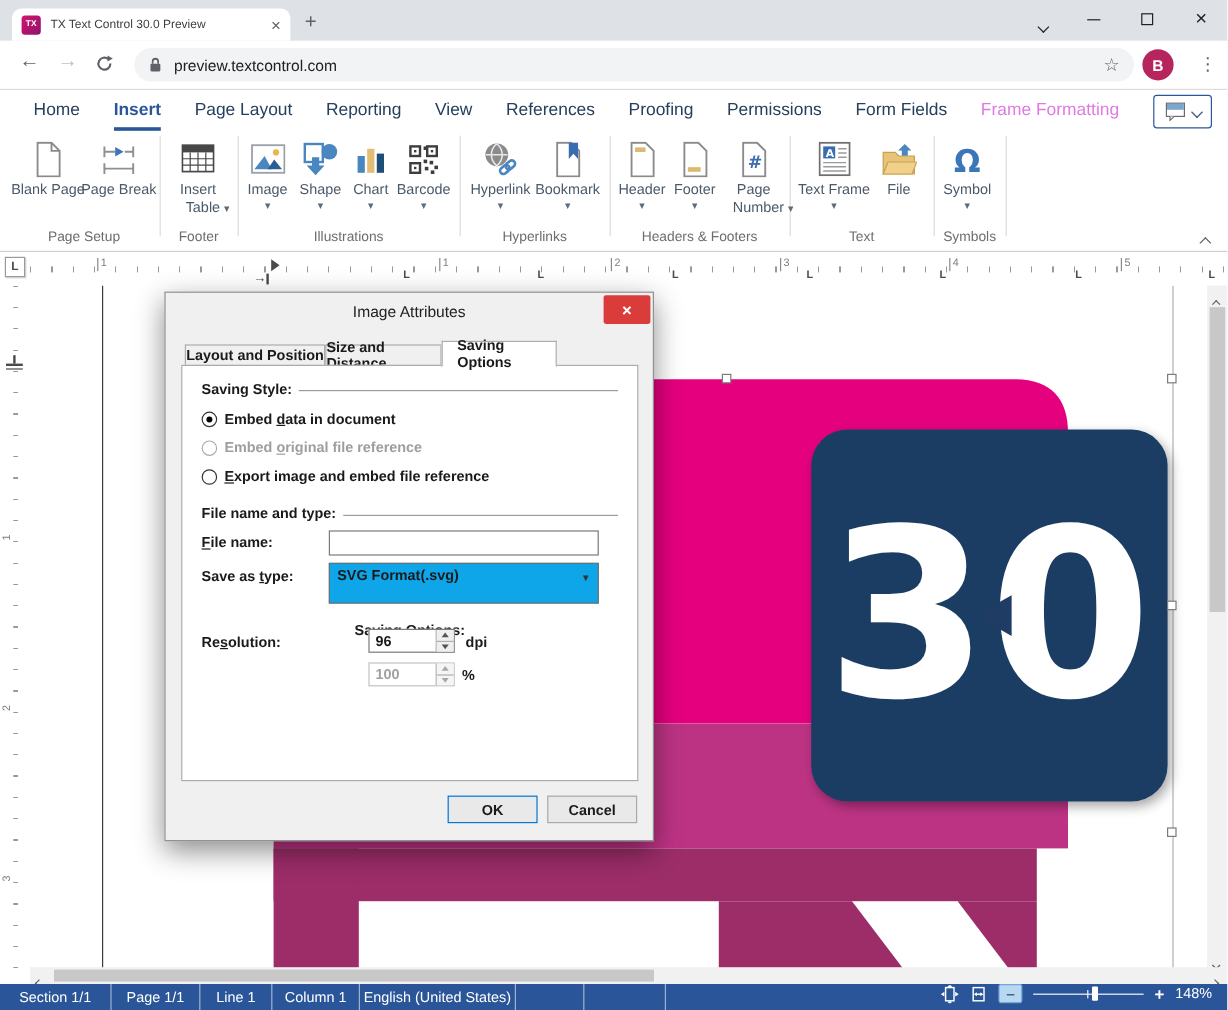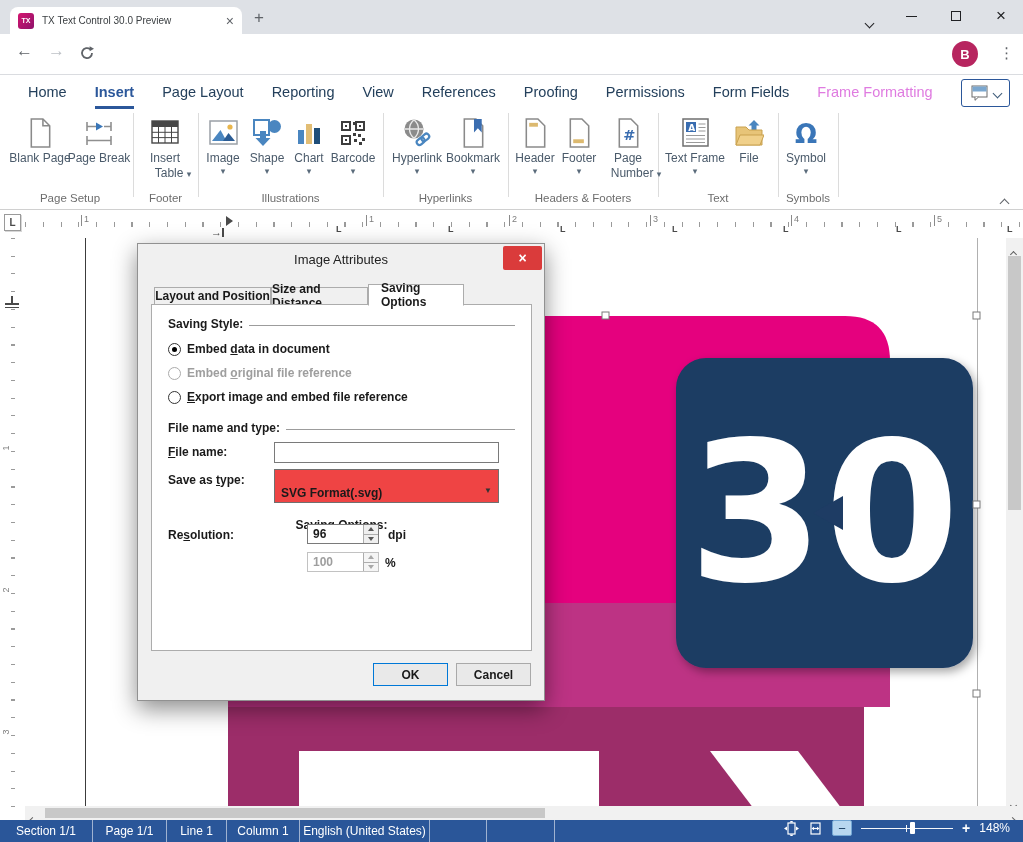--- a/index.html
+++ b/index.html
@@ -90,21 +90,21 @@
   .dpanel { position:absolute; left:13px; top:60px; width:381px; height:347px; background:#fff; border:1px solid #acacac; z-index:2; }
   .hd { position:absolute; left:16px; right:16px; display:flex; align-items:center; gap:6px; font-weight:600; }
   .hd .line { flex:1; border-top:1px solid #9c9c9c; margin-top:2px; }
   .drow { position:absolute; left:16px; right:16px; display:flex; align-items:center; font-weight:600; }
   .radio { width:13px; height:13px; border:1px solid #333; border-radius:50%; margin-right:6px; flex:0 0 auto; position:relative; background:#fff; }
   .radio.sel::after { content:""; position:absolute; left:3px; top:3px; width:5px; height:5px; border-radius:50%; background:#000; }
   .radio.dis { border-color:#ababab; }
   .drow.disabled { color:#9e9e9e; }
   .u { text-decoration:underline; }
   .dinput { position:absolute; left:122px; width:225px; height:21px; border:1px solid #7a7a7a; background:#fff; font-family:"Liberation Sans",sans-serif; font-size:12px; font-weight:600; padding:0 4px; }
-  .dcombo { position:absolute; left:122px; width:225px; height:21px; border:1px solid #707070; background:#ef4444; display:flex; align-items:flex-start; padding:16px 6px; font-weight:600; }
+  .dcombo { position:absolute; left:122px; width:225px; height:21px; border:1px solid #707070; background:#0ea5e9; display:flex; align-items:flex-end; padding:16px 6px; font-weight:600; }
   .dcombo .cv { flex:1; }
   .dcombo .ca { font-size:8px; color:#333; }
   .spin { position:absolute; left:155px; width:72px; height:20px; border:1px solid #7a7a7a; background:#fff; display:flex; font-weight:600; }
   .spin .val { flex:1; display:flex; align-items:center; padding-left:5px; }
   .spin .btns { width:15px; border-left:1px solid #adadad; display:flex; flex-direction:column; }
   .spin .sb { flex:1; background:#efefef; display:flex; align-items:center; justify-content:center; }
   .spin .sb + .sb { border-top:1px solid #adadad; }
   .tri-up { width:0; height:0; border-left:3px solid transparent; border-right:3px solid transparent; border-bottom:4px solid #555; }
   .tri-dn { width:0; height:0; border-left:3px solid transparent; border-right:3px solid transparent; border-top:4px solid #555; }
   .spin.disabled { border-color:#c2c2c2; color:#9e9e9e; }
@@ -152,20 +152,28 @@
   </div>
 
   <div class="abs toolbar"></div>
   <div class="abs navbtn" style="left:16px;">←</div>
   <div class="abs navbtn disabled" style="left:48px;">→</div>
   <div class="abs" style="left:79px;top:45px;">
     <svg width="16" height="16" viewBox="0 0 16 16">
         <path d="M13 8a5 5 0 1 1-1.7-3.7" fill="none" stroke="#5f6368" stroke-width="1.8"></path>
         <polygon points="10.6,1.2 15,3.8 10.6,6.2" fill="#5f6368"></polygon>
       </svg>
+  </div>
+  <div class="abs omnibox">
+    <svg width="11" height="14" viewBox="0 0 12 15">
+        <rect x="1.5" y="6.5" width="9" height="7" rx="1" fill="#5f6368"></rect>
+        <path d="M3.5 6.5V4.5a2.5 2.5 0 0 1 5 0v2" stroke="#5f6368" fill="none" stroke-width="1.6"></path>
+      </svg>
+    <span class="url">preview.textcontrol.com</span>
+    <span class="star">☆</span>
   </div>
   <div class="abs avatar">B</div>
   <div class="abs dots">⋮</div>
 
   <div class="abs ribbon-tabs">
     <span class="rtab">Home</span>
     <span class="rtab active">Insert</span>
     <span class="rtab">Page Layout</span>
     <span class="rtab">Reporting</span>
     <span class="rtab">View</span>

